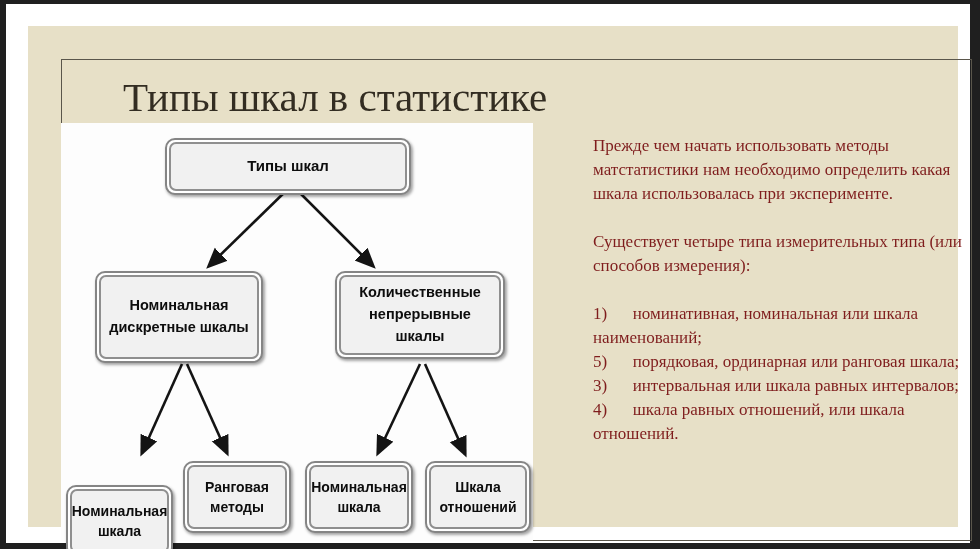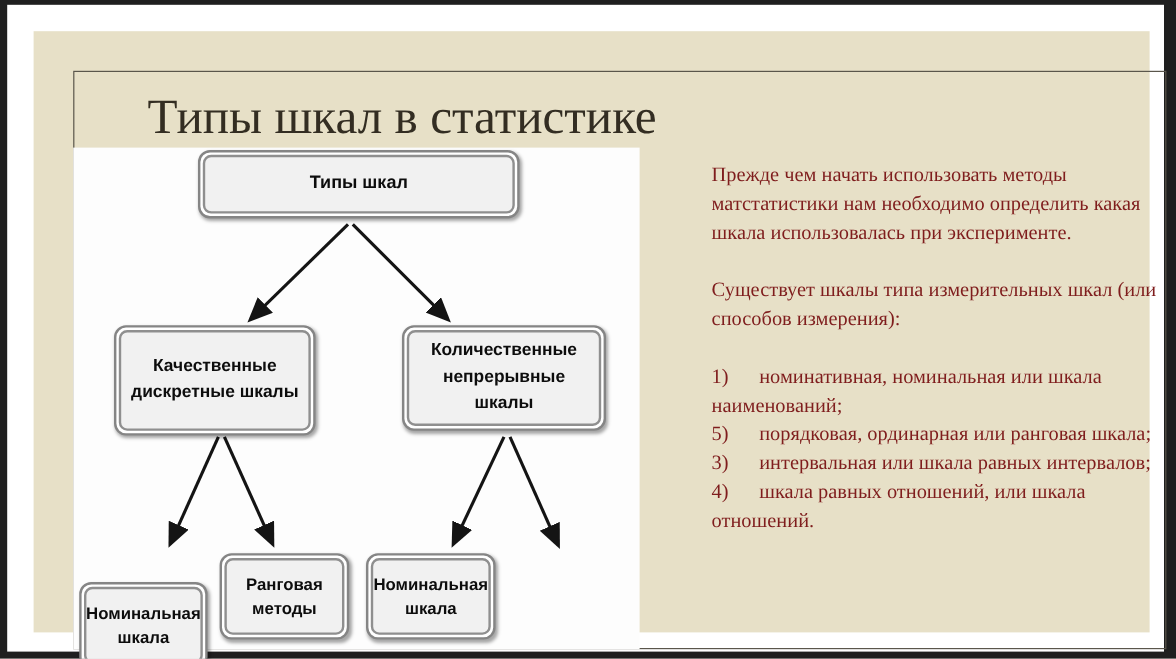--- a/index.html
+++ b/index.html
@@ -25,21 +25,21 @@
     border:2px solid #858585;border-radius:10px;background:#ffffff;padding:2px;
     box-shadow:1.5px 2px 3px rgba(0,0,0,0.35);
   }
   .node-inner{
     box-sizing:border-box;width:100%;height:100%;
     border:2px solid #8f8f8f;border-radius:7px;background:#f1f1f1;
     display:flex;align-items:center;justify-content:center;text-align:center;
     font-family:"Liberation Sans", sans-serif;font-weight:bold;color:#0d0d0d;
     padding:3px 6px;line-height:1.35;
   }
-  #node-root{left:104px;top:2px;width:268px;height:57px;}
+  #node-root{left:104px;top:15px;width:246px;height:57px;}
   #node-root .node-inner{font-size:15px;}
   #node-qualitative{left:34px;top:148px;width:168px;height:92px;}
   #node-quantitative{left:274px;top:148px;width:170px;height:88px;}
   #node-qualitative .node-inner,#node-quantitative .node-inner{font-size:14.5px;line-height:1.5;}
   .node-l3{top:338px;height:72px;}
   .node-l3 .node-inner{font-size:14px;line-height:1.45;}
   #node-nominal{left:5px;width:107px;margin-top:24px;}
   #node-rank{left:122px;width:108px;}
   #node-interval{left:244px;width:108px;}
   #node-ratio{left:364px;width:106px;}
@@ -75,40 +75,43 @@
             <line x1="359" y1="241" x2="317" y2="330" marker-end="url(#arrowhead)"></line>
             <line x1="364" y1="241" x2="404" y2="331" marker-end="url(#arrowhead)"></line>
           </g>
         </svg>
 
         <div class="node" id="node-root">
           <div class="node-inner">Типы шкал</div>
         </div>
 
         <div class="node" id="node-qualitative">
-          <div class="node-inner">Качественные дискретные шкалы</div>
+          <div class="node-inner">Номинальная дискретные шкалы</div>
         </div>
         <div class="node" id="node-quantitative">
           <div class="node-inner">Количественные непрерывные шкалы</div>
         </div>
 
         <div class="node node-l3" id="node-nominal">
           <div class="node-inner">Номинальная шкала</div>
         </div>
         <div class="node node-l3" id="node-rank">
           <div class="node-inner">Ранговая методы</div>
         </div>
         <div class="node node-l3" id="node-interval">
           <div class="node-inner">Номинальная шкала</div>
         </div>
+        <div class="node node-l3" id="node-ratio">
+          <div class="node-inner">Шкала отношений</div>
+        </div>
       </div>
 
       <div id="body-text">
         <p class="para">Прежде чем начать использовать методы матстатистики нам необходимо определить какая шкала использовалась при эксперименте.</p>
-        <p class="para">Существует шкалы типа измерительных шкал (или способов измерения):</p>
+        <p class="para">Существует четыре типа измерительных типа (или способов измерения):</p>
         <div class="list-item">1)      номинативная, номинальная или шкала наименований;</div>
         <div class="list-item">5)      порядковая, ординарная или ранговая шкала;</div>
         <div class="list-item">3)      интервальная или шкала равных интервалов;</div>
         <div class="list-item">4)      шкала равных отношений, или шкала отношений.</div>
       </div>
     </div>
   </div>
 </div>
 
 </body></html>

